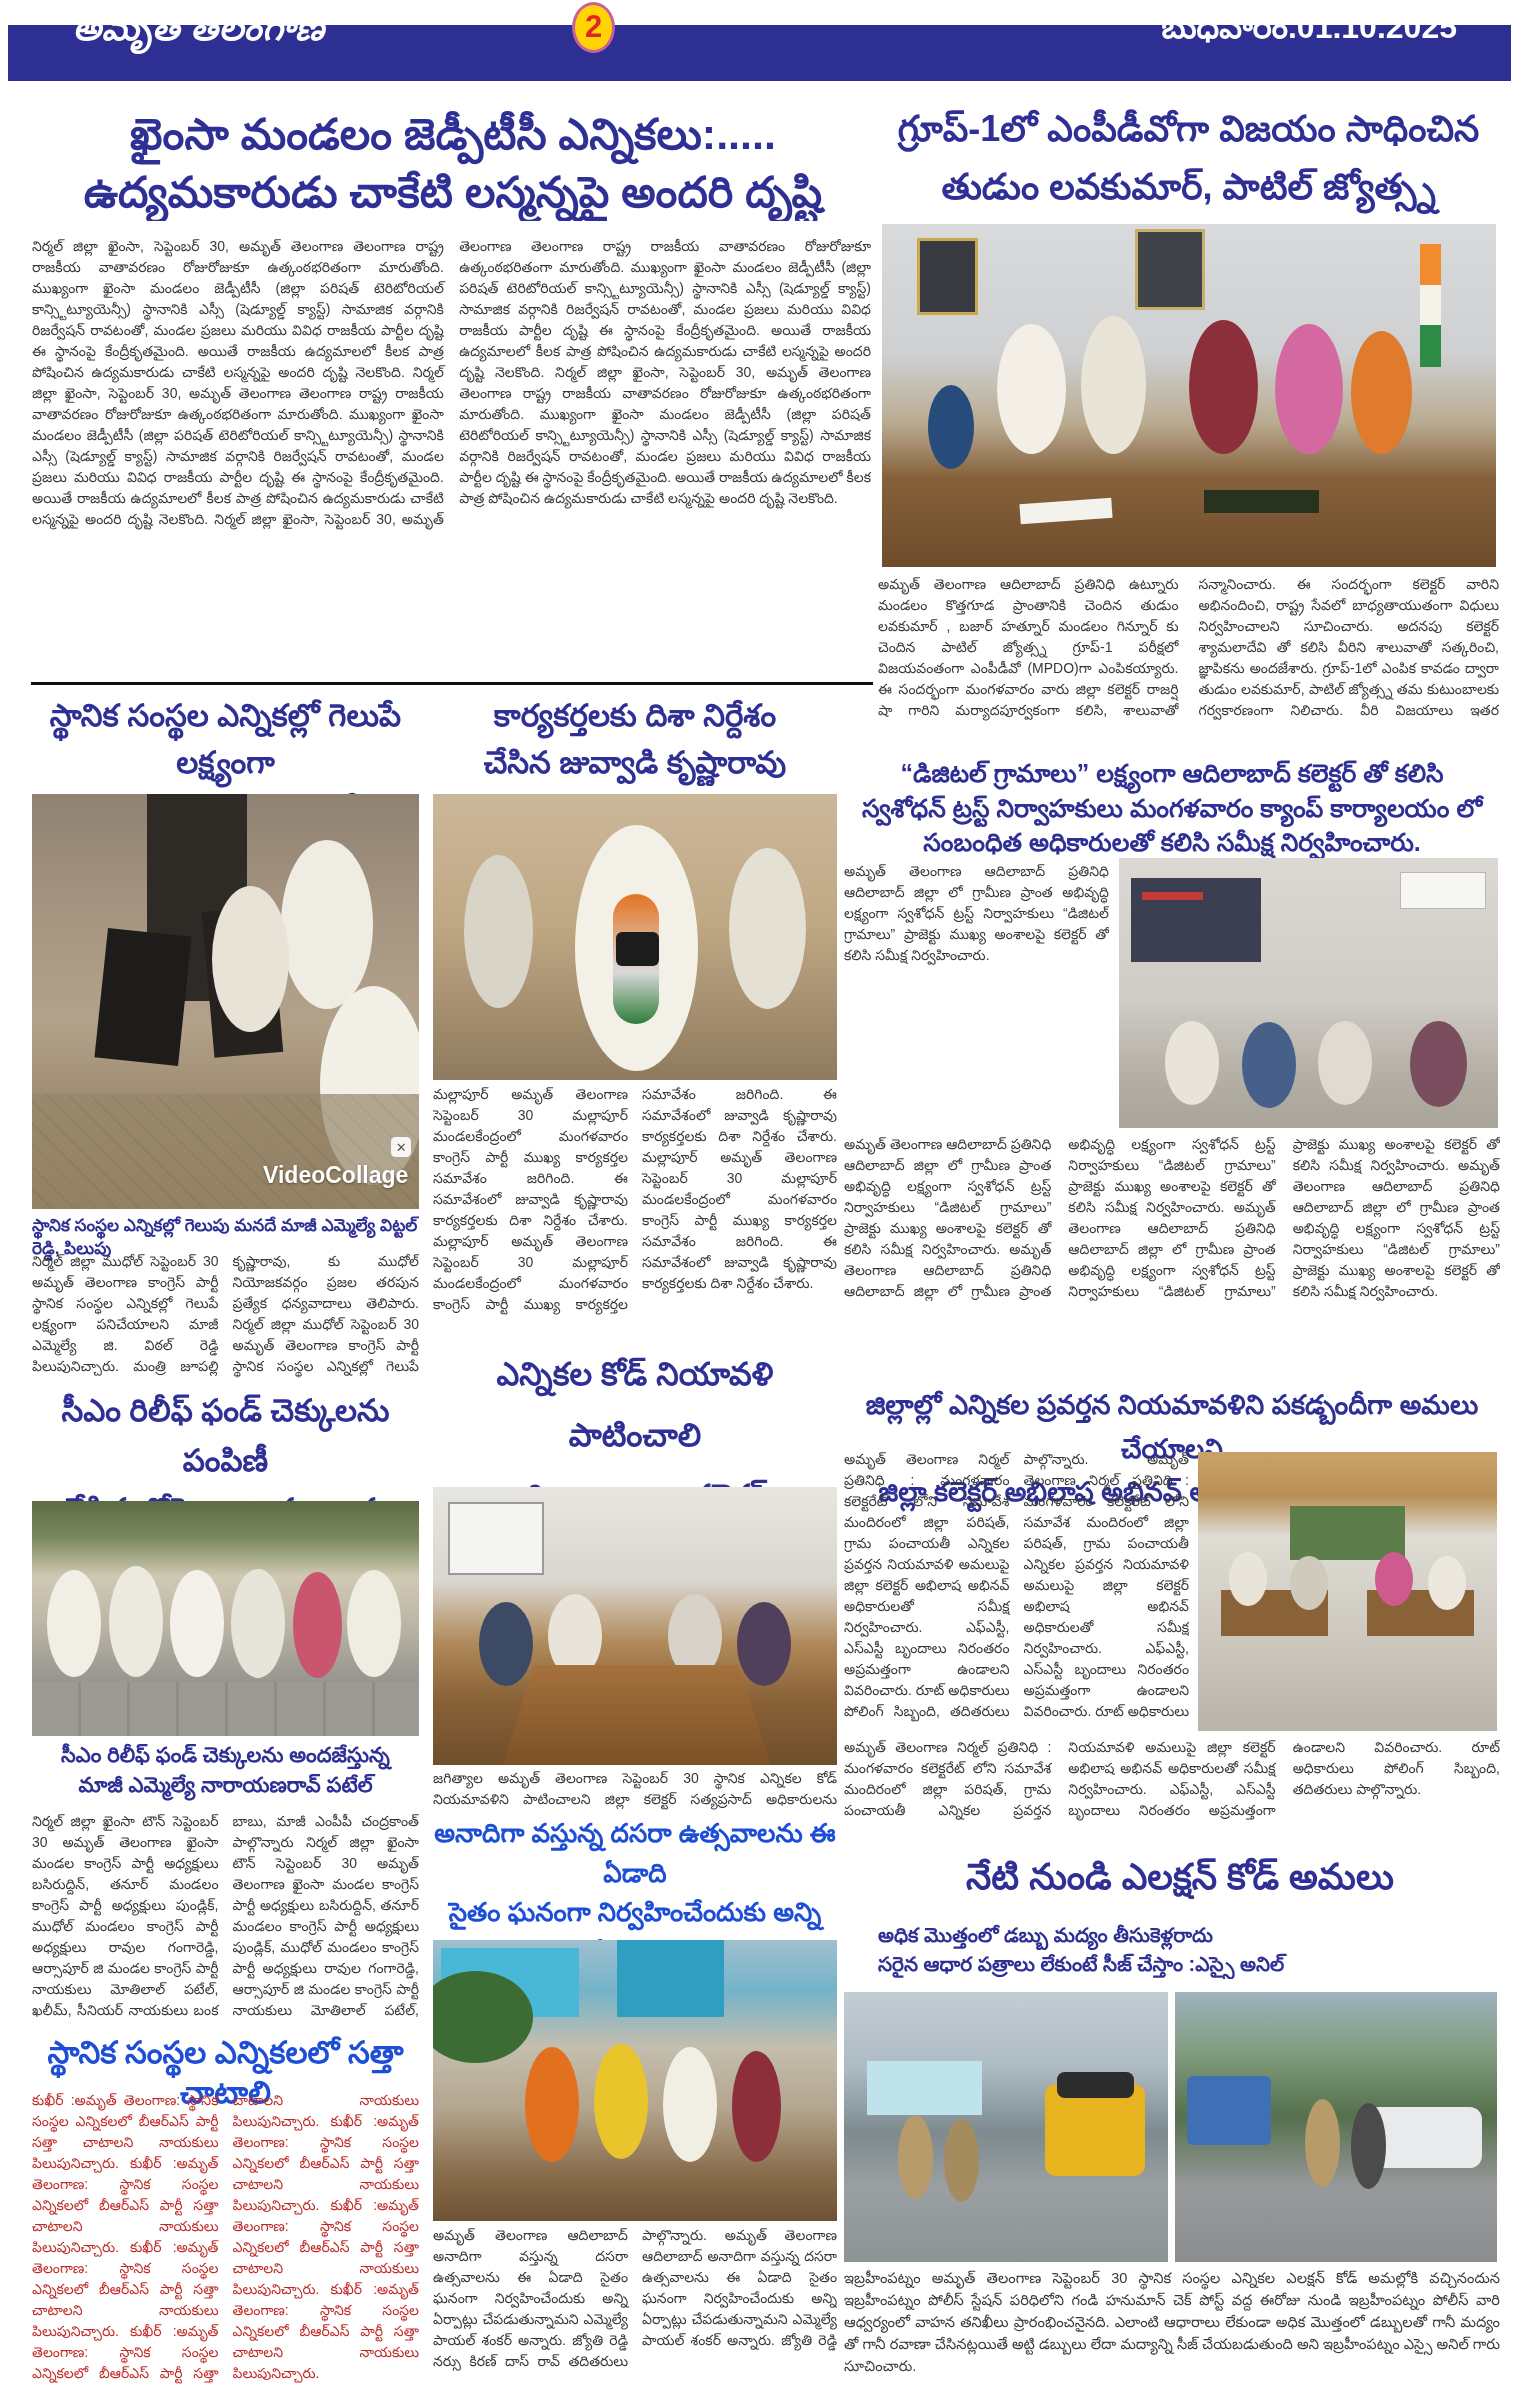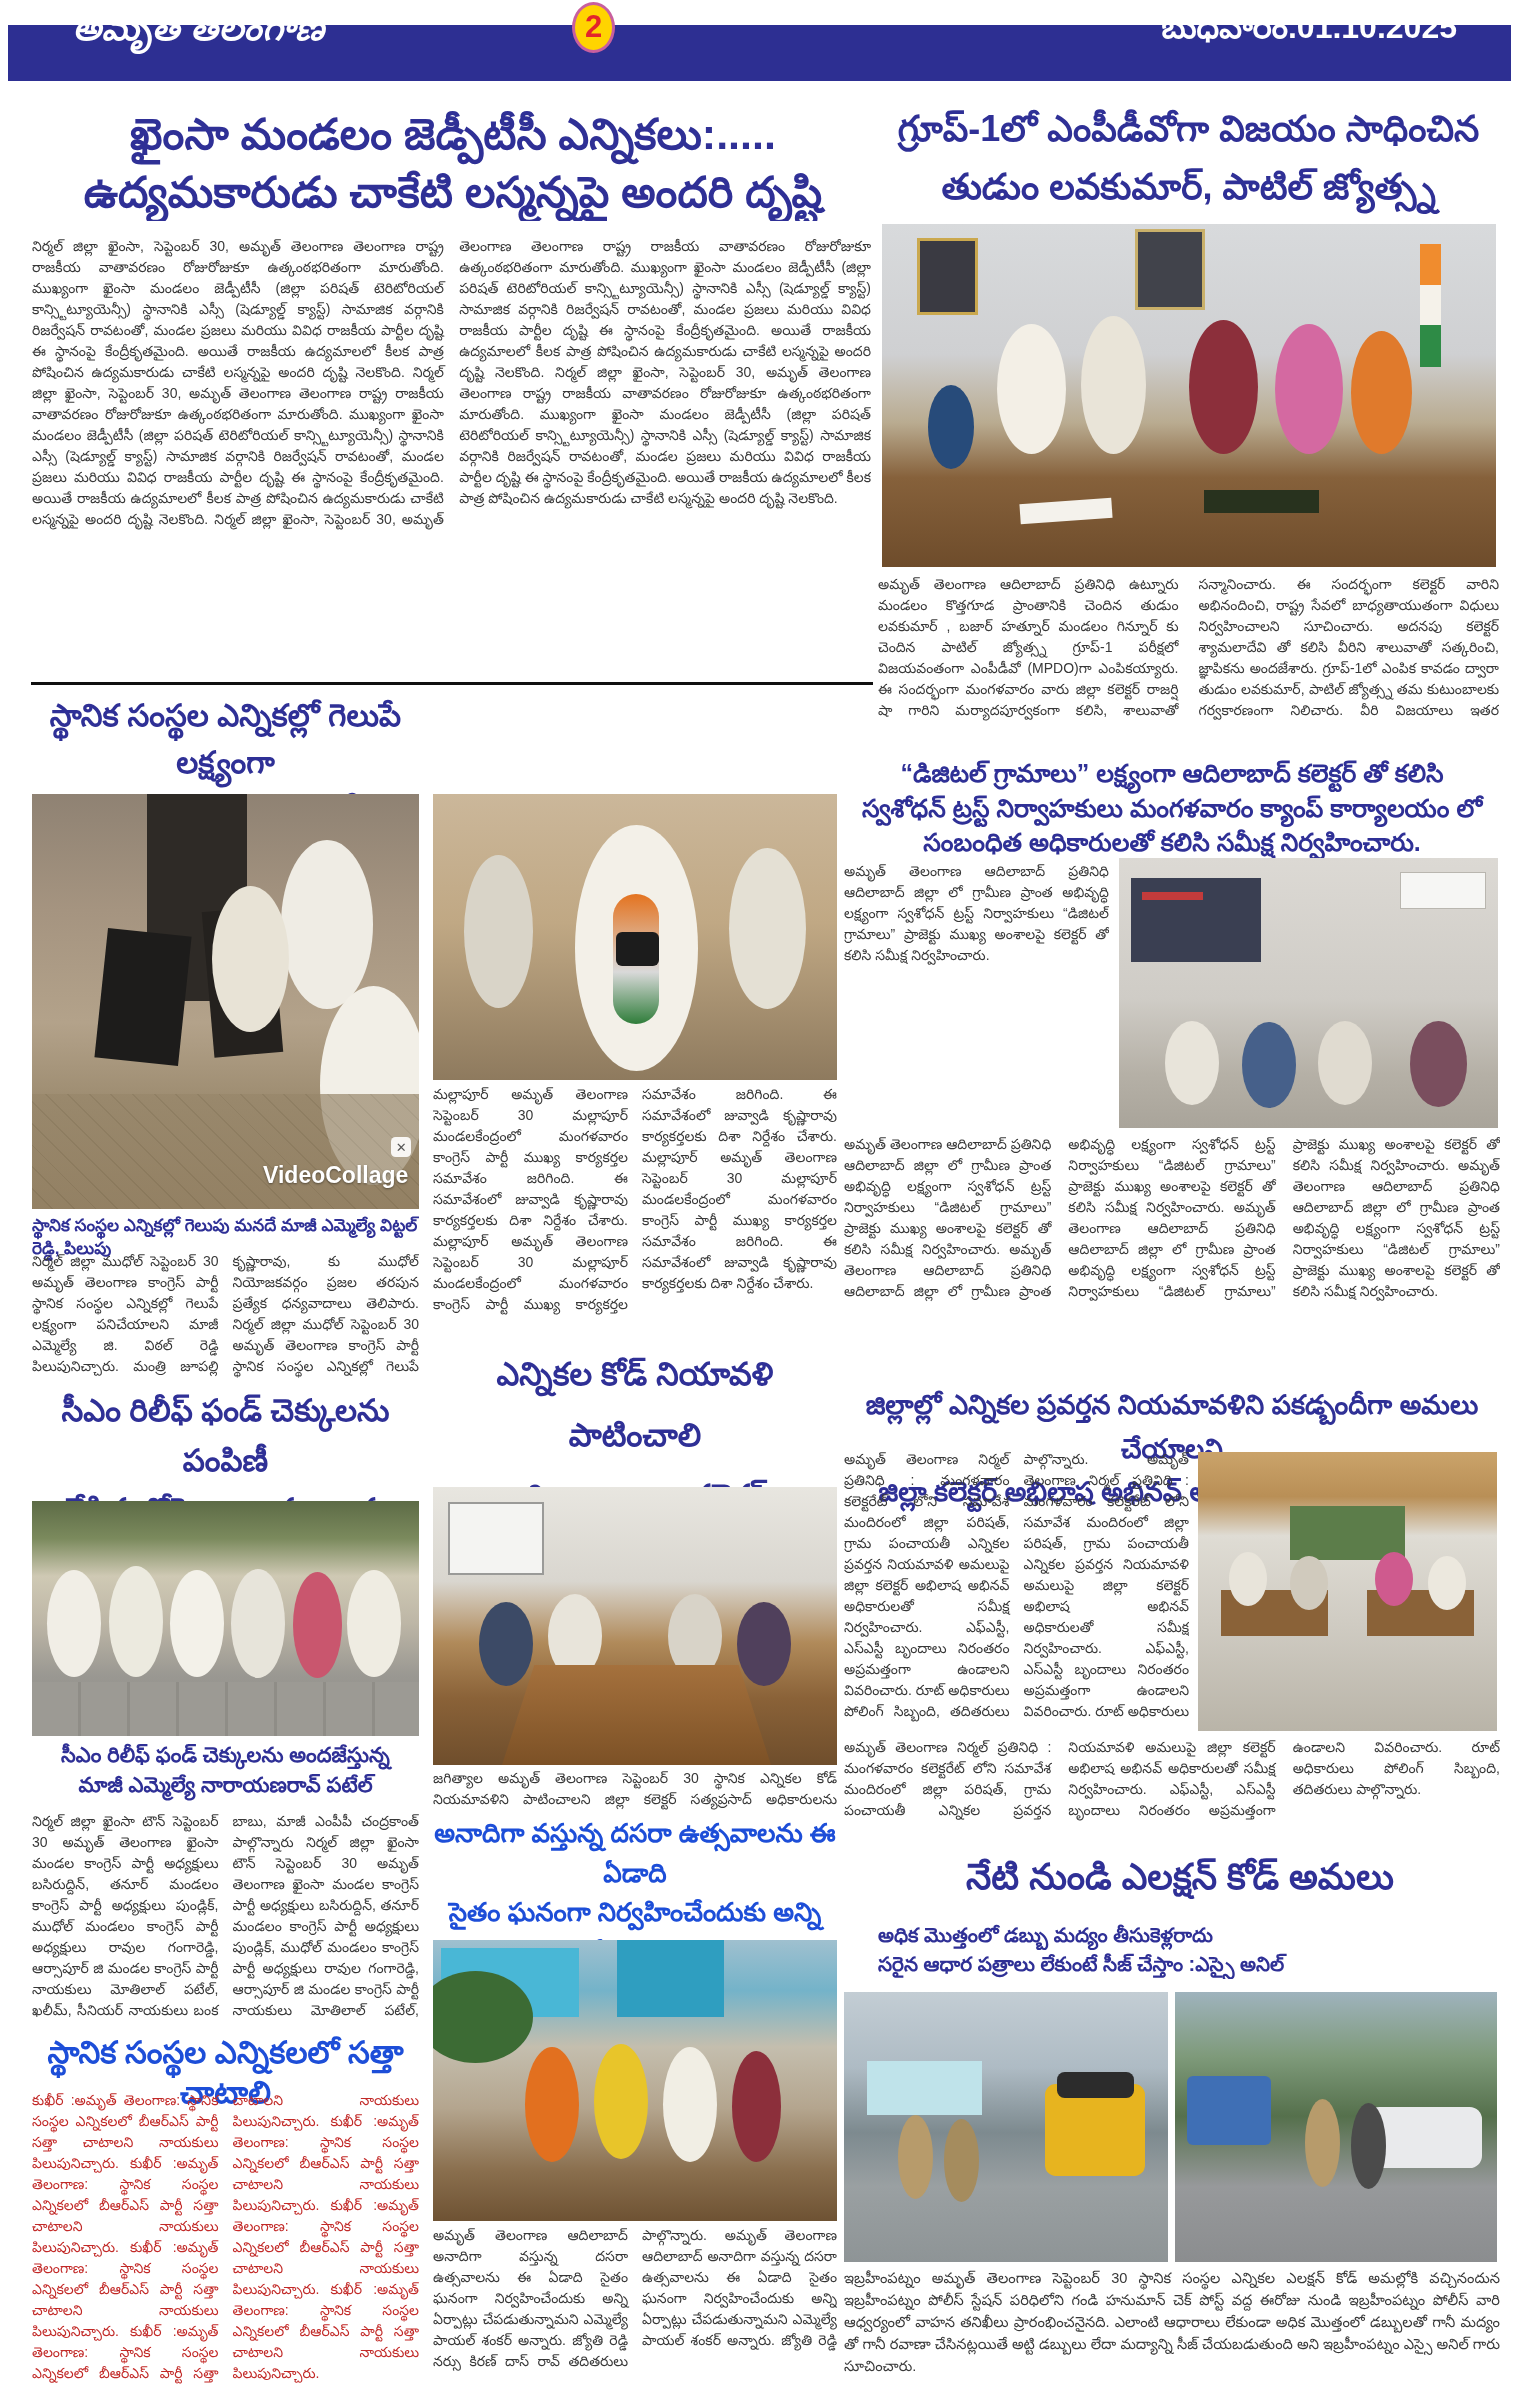--- a/index.html
+++ b/index.html
@@ -105,20 +105,24 @@
   </div>
   <div class="cap" style="left:32px;top:1740px;width:387px;font-size:21px;line-height:1.45;text-align:center;">
     <div>సీఎం రిలీఫ్ ఫండ్ చెక్కులను అందజేస్తున్న</div>
     <div>మాజీ ఎమ్మెల్యే నారాయణరావ్ పటేల్</div>
   </div>
   <div class="body cols2" style="left:32px;top:1811px;width:387px;height:218px;column-gap:14px;">నిర్మల్ జిల్లా ఖైంసా టౌన్ సెప్టెంబర్ 30 అమృత్ తెలంగాణ ఖైంసా మండల కాంగ్రెస్ పార్టీ అధ్యక్షులు బసిరుద్దిన్, తనూర్ మండలం కాంగ్రెస్ పార్టీ అధ్యక్షులు పుండ్లిక్, ముధోల్ మండలం కాంగ్రెస్ పార్టీ అధ్యక్షులు రావుల గంగారెడ్డి, ఆర్సాపూర్ జి మండల కాంగ్రెస్ పార్టీ నాయకులు మోతిలాల్ పటేల్, ఖలీమ్, సీనియర్ నాయకులు బంక బాబు, మాజీ ఎంపీపీ చంద్రకాంత్  పాల్గొన్నారు నిర్మల్ జిల్లా ఖైంసా టౌన్ సెప్టెంబర్ 30 అమృత్ తెలంగాణ ఖైంసా మండల కాంగ్రెస్ పార్టీ అధ్యక్షులు బసిరుద్దిన్, తనూర్ మండలం కాంగ్రెస్ పార్టీ అధ్యక్షులు పుండ్లిక్, ముధోల్ మండలం కాంగ్రెస్ పార్టీ అధ్యక్షులు రావుల గంగారెడ్డి, ఆర్సాపూర్ జి మండల కాంగ్రెస్ పార్టీ నాయకులు మోతిలాల్ పటేల్, ఖలీమ్, సీనియర్ నాయకులు బంక బాబు, మాజీ ఎంపీపీ చంద్రకాంత్  పాల్గొన్నారు</div>
 
   <div class="hl hl-red" style="left:32px;top:2033px;width:387px;font-size:31px;line-height:1.3;">స్థానిక సంస్థల ఎన్నికలలో సత్తా చాటాలి</div>
   <div class="body cols2 red-body" style="left:32px;top:2090px;width:387px;height:301px;column-gap:14px;">కుఖీర్ :అమృత్ తెలంగాణ:  స్థానిక సంస్థల ఎన్నికలలో బీఆర్ఎస్ పార్టీ సత్తా చాటాలని నాయకులు పిలుపునిచ్చారు. కుఖీర్ :అమృత్ తెలంగాణ:  స్థానిక సంస్థల ఎన్నికలలో బీఆర్ఎస్ పార్టీ సత్తా చాటాలని నాయకులు పిలుపునిచ్చారు. కుఖీర్ :అమృత్ తెలంగాణ:  స్థానిక సంస్థల ఎన్నికలలో బీఆర్ఎస్ పార్టీ సత్తా చాటాలని నాయకులు పిలుపునిచ్చారు. కుఖీర్ :అమృత్ తెలంగాణ:  స్థానిక సంస్థల ఎన్నికలలో బీఆర్ఎస్ పార్టీ సత్తా చాటాలని నాయకులు పిలుపునిచ్చారు. కుఖీర్ :అమృత్ తెలంగాణ:  స్థానిక సంస్థల ఎన్నికలలో బీఆర్ఎస్ పార్టీ సత్తా చాటాలని నాయకులు పిలుపునిచ్చారు. కుఖీర్ :అమృత్ తెలంగాణ:  స్థానిక సంస్థల ఎన్నికలలో బీఆర్ఎస్ పార్టీ సత్తా చాటాలని నాయకులు పిలుపునిచ్చారు. కుఖీర్ :అమృత్ తెలంగాణ:  స్థానిక సంస్థల ఎన్నికలలో బీఆర్ఎస్ పార్టీ సత్తా చాటాలని నాయకులు పిలుపునిచ్చారు.</div>
 
+  <div class="hl" style="left:433px;top:693px;width:404px;font-size:31px;line-height:1.5;">
+    <div>కార్యకర్తలకు దిశా నిర్దేశం</div>
+    <div>చేసిన జువ్వాడి కృష్ణారావు</div>
+  </div>
   <div class="photo" style="left:433px;top:794px;width:404px;height:286px;
        background:linear-gradient(180deg,#cbb79a 0%,#c0a884 45%,#8e7a5e 100%);">
     <div class="pb" style="left:31px;top:61px;width:69px;height:153px;background:#d9d4c8;"></div>
     <div class="pb" style="right:31px;top:54px;width:77px;height:161px;background:#e4e0d4;"></div>
     <div class="pb" style="left:142px;top:31px;width:123px;height:246px;background:#f3f0e8;"></div>
     <div class="pr" style="left:180px;top:100px;width:46px;height:130px;background:linear-gradient(180deg,#e4731f,#d9d9d9 60%,#2f7d3a);border-radius:23px;"></div>
     <div class="pr" style="left:183px;top:138px;width:43px;height:34px;background:#1c1c1c;border-radius:6.1px;"></div>
   </div>
   <div class="body cols2" style="left:433px;top:1084px;width:404px;height:253px;column-gap:14px;">మల్లాపూర్ అమృత్ తెలంగాణ సెప్టెంబర్ 30 మల్లాపూర్ మండలకేంద్రంలో మంగళవారం కాంగ్రెస్ పార్టీ ముఖ్య కార్యకర్తల సమావేశం జరిగింది. ఈ సమావేశంలో జువ్వాడి కృష్ణారావు కార్యకర్తలకు దిశా నిర్దేశం చేశారు. మల్లాపూర్ అమృత్ తెలంగాణ సెప్టెంబర్ 30 మల్లాపూర్ మండలకేంద్రంలో మంగళవారం కాంగ్రెస్ పార్టీ ముఖ్య కార్యకర్తల సమావేశం జరిగింది. ఈ సమావేశంలో జువ్వాడి కృష్ణారావు కార్యకర్తలకు దిశా నిర్దేశం చేశారు. మల్లాపూర్ అమృత్ తెలంగాణ సెప్టెంబర్ 30 మల్లాపూర్ మండలకేంద్రంలో మంగళవారం కాంగ్రెస్ పార్టీ ముఖ్య కార్యకర్తల సమావేశం జరిగింది. ఈ సమావేశంలో జువ్వాడి కృష్ణారావు కార్యకర్తలకు దిశా నిర్దేశం చేశారు.</div>
 

